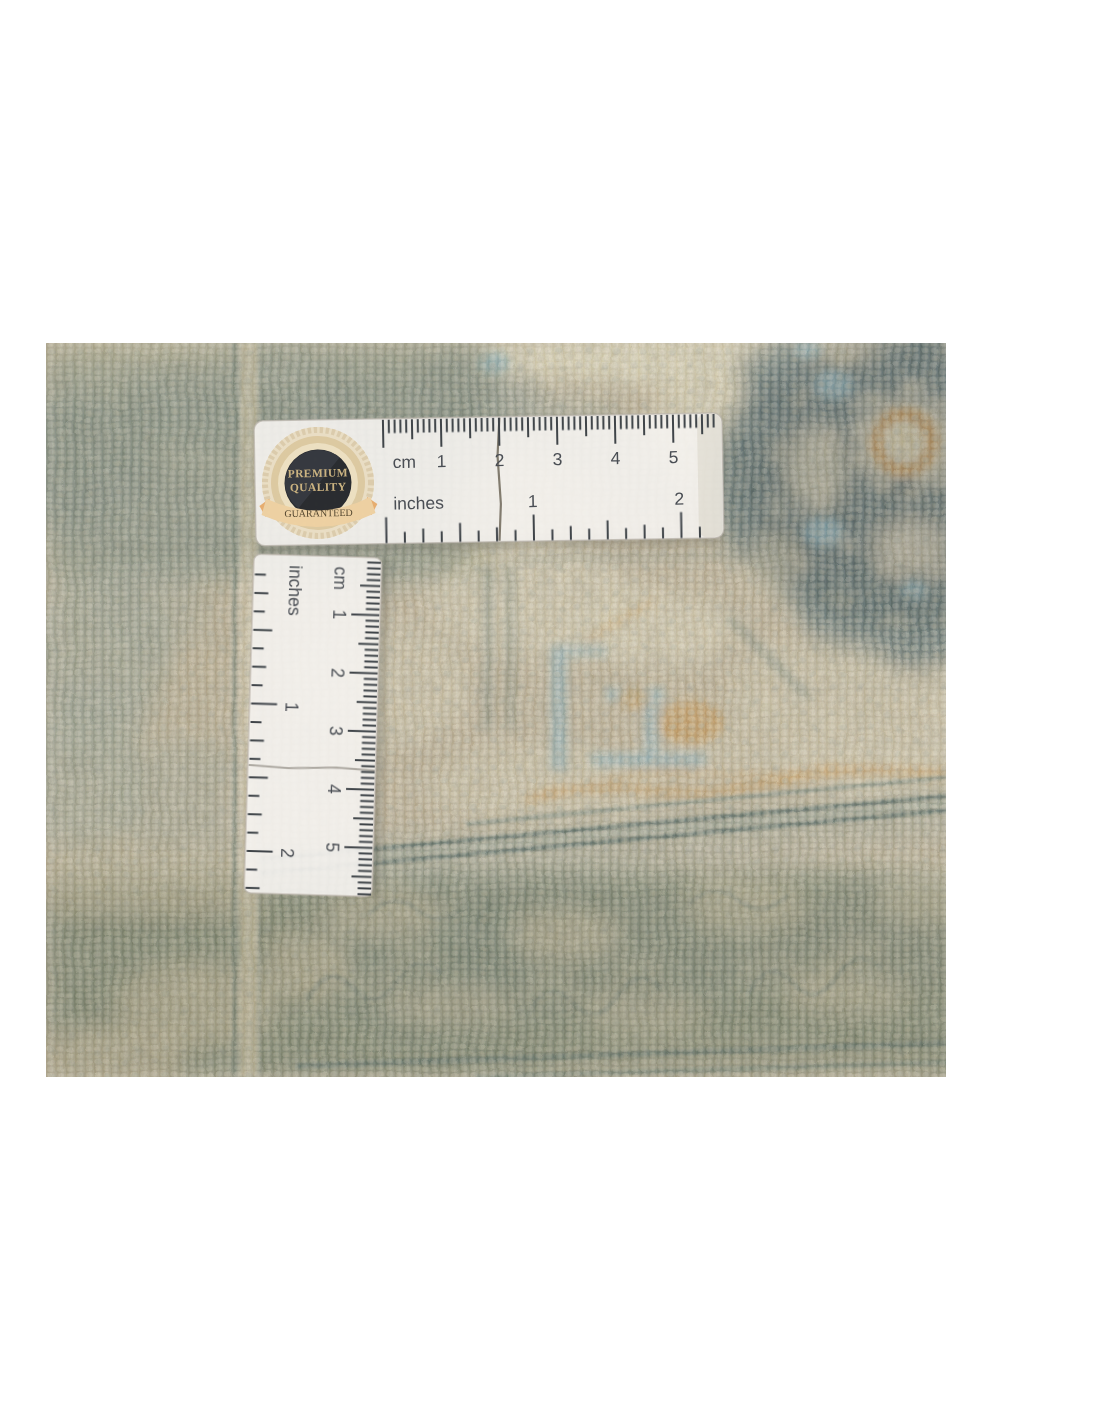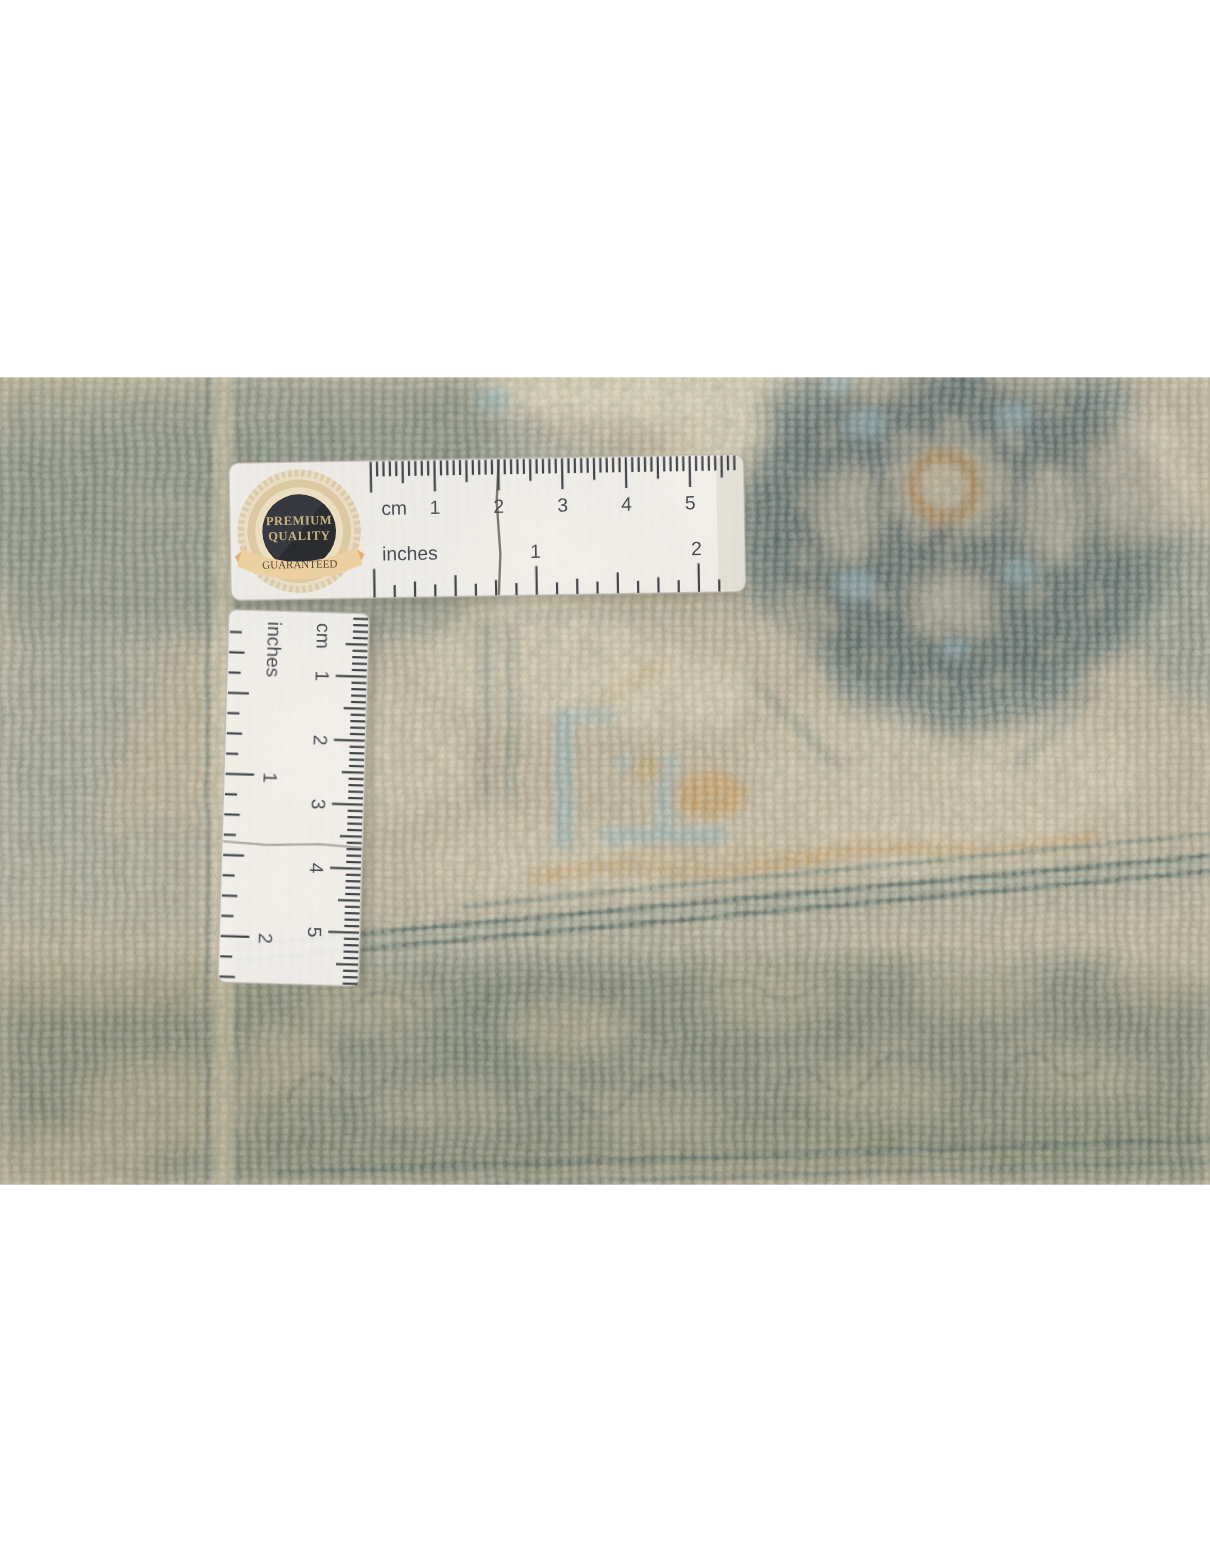--- a/index.html
+++ b/index.html
@@ -1,17 +1,17 @@
 <!DOCTYPE html>
 <html><head>
 <meta charset="utf-8">
 <style>
   html,body{margin:0;padding:0;background:#ffffff;}
-  .stage{position:relative;width:1100px;height:1422px;background:#7dd3fc;overflow:hidden;
-         font-family:"Liberation Sans", sans-serif;}
+  .stage{position:relative;width:900px;height:1422px;background:#7dd3fc;overflow:hidden;
+         font-family:"Liberation Sans", sans-serif;margin-left:46px;}
 </style>
 </head>
 <body>
 <div class="stage">
 
 <svg width="1100" height="1422" viewBox="0 0 1100 1422">
 <defs>
   <filter id="b14" x="-40%" y="-40%" width="180%" height="180%">
           <feGaussianBlur stdDeviation="11"></feGaussianBlur>
         </filter>

